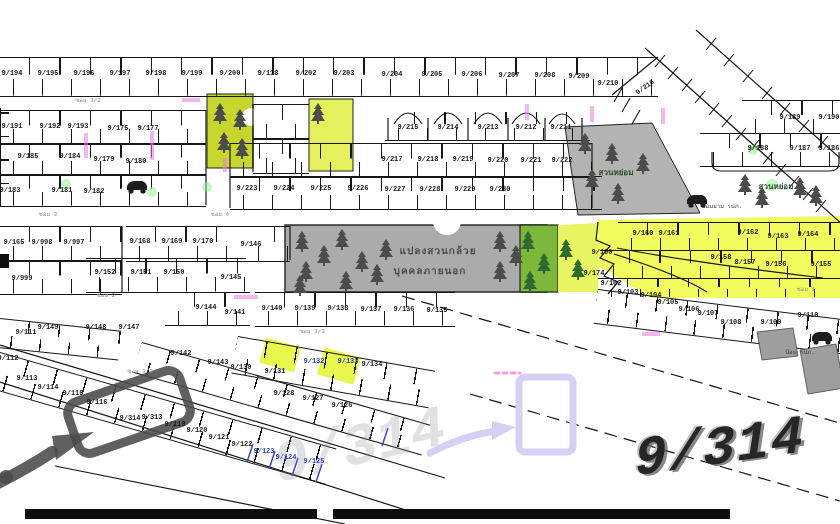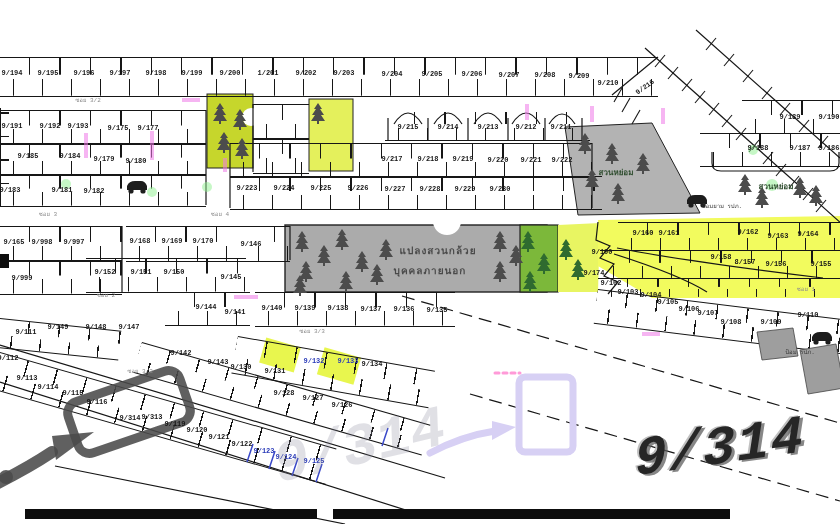--- a/index.html
+++ b/index.html
@@ -248,21 +248,21 @@
   </svg>
 
   <div id="labels">
       <span class="lbl p" style="left: 12px; top: 73px;">9/194</span>
       <span class="lbl p" style="left: 48px; top: 73px;">9/195</span>
       <span class="lbl p" style="left: 84px; top: 73px;">9/196</span>
       <span class="lbl p" style="left: 120px; top: 73px;">9/197</span>
       <span class="lbl p" style="left: 156px; top: 73px;">9/198</span>
       <span class="lbl p" style="left: 192px; top: 73px;">9/199</span>
       <span class="lbl p" style="left: 230px; top: 73px;">9/200</span>
-      <span class="lbl p" style="left: 268px; top: 73px;">1/201</span>
+      <span class="lbl p" style="left: 268px; top: 73px;">9/118</span>
       <span class="lbl p" style="left: 306px; top: 73px;">9/202</span>
       <span class="lbl p" style="left: 344px; top: 73px;">9/203</span>
       <span class="lbl p" style="left: 392px; top: 74px;">9/204</span>
       <span class="lbl p" style="left: 432px; top: 74px;">9/205</span>
       <span class="lbl p" style="left: 472px; top: 74px;">9/206</span>
       <span class="lbl p" style="left: 509px; top: 75px;">9/207</span>
       <span class="lbl p" style="left: 545px; top: 75px;">9/208</span>
       <span class="lbl p" style="left: 579px; top: 76px;">9/209</span>
       <span class="lbl p" style="left: 608px; top: 83px;">9/210</span>
       <span class="lbl p" style="left: 645px; top: 87px; transform: translate(-50%, -50%) rotate(-35deg);">9/216</span>
@@ -303,21 +303,21 @@
       <span class="lbl p" style="left: 22px; top: 278px;">9/999</span>
       <span class="lbl p" style="left: 140px; top: 241px;">9/168</span>
       <span class="lbl p" style="left: 172px; top: 241px;">9/169</span>
       <span class="lbl p" style="left: 203px; top: 241px;">9/170</span>
       <span class="lbl p" style="left: 105px; top: 272px;">9/152</span>
       <span class="lbl p" style="left: 141px; top: 272px;">9/151</span>
       <span class="lbl p" style="left: 174px; top: 272px;">9/150</span>
       <span class="lbl p" style="left: 251px; top: 244px;">9/146</span>
       <span class="lbl p" style="left: 231px; top: 277px;">9/145</span>
       <span class="lbl p" style="left: 206px; top: 307px;">9/144</span>
-      <span class="lbl p" style="left: 58px; top: 327px; text-align: right;">9/149</span>
+      <span class="lbl p" style="left: 48px; top: 327px; text-align: right;">9/149</span>
       <span class="lbl p" style="left: 96px; top: 327px;">9/148</span>
       <span class="lbl p" style="left: 129px; top: 327px;">9/147</span>
       <span class="lbl p" style="left: 26px; top: 332px;">9/111</span>
       <span class="lbl p" style="left: 235px; top: 312px;">9/141</span>
       <span class="lbl p" style="left: 181px; top: 353px;">9/142</span>
       <span class="lbl p" style="left: 218px; top: 362px;">9/143</span>
       <span class="lbl p" style="left: 272px; top: 308px;">9/140</span>
       <span class="lbl p" style="left: 305px; top: 308px;">9/139</span>
       <span class="lbl p" style="left: 338px; top: 308px;">9/138</span>
       <span class="lbl p" style="left: 371px; top: 309px;">9/137</span>

